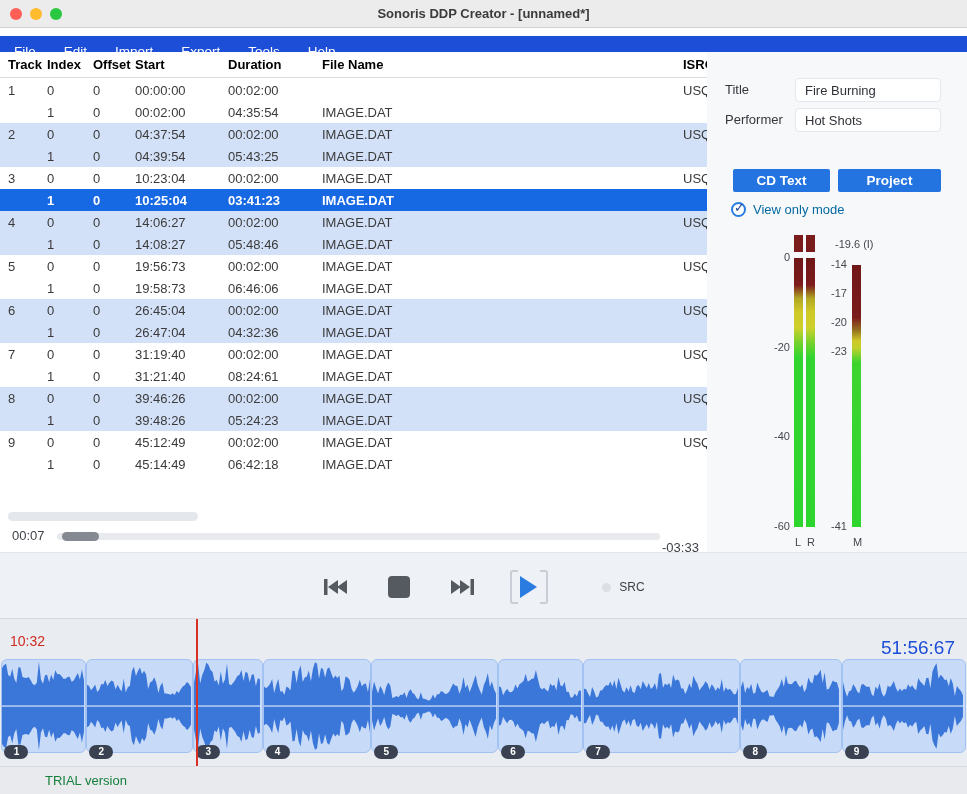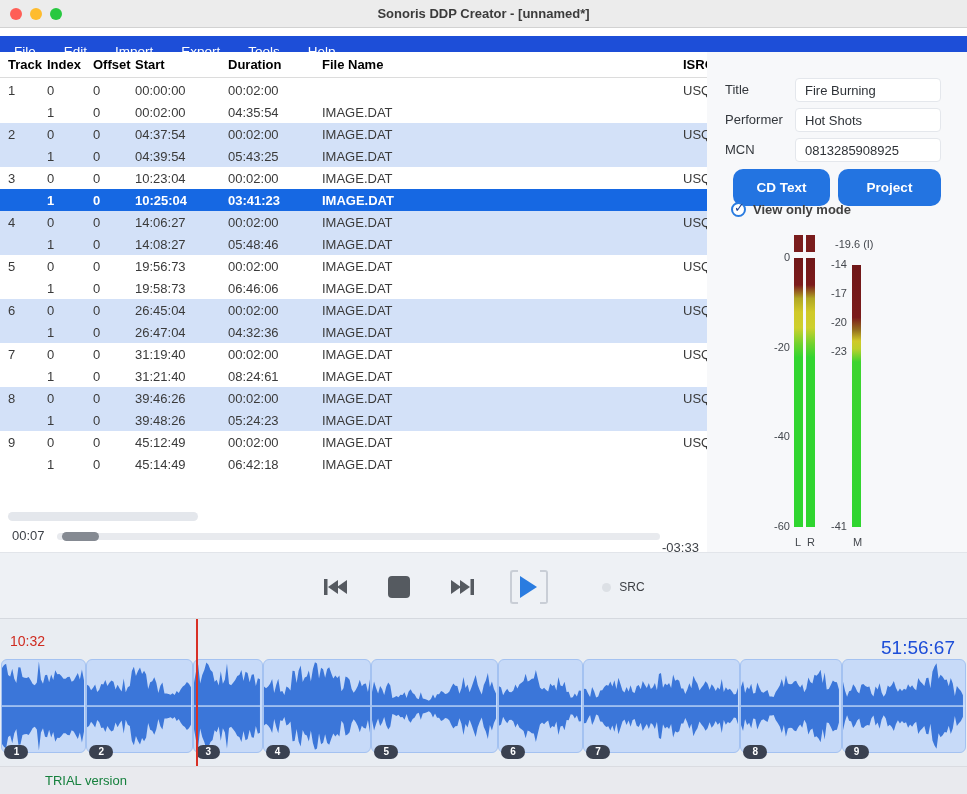--- a/index.html
+++ b/index.html
@@ -33,24 +33,24 @@
   .seek-elapsed{position:absolute;left:12px;top:2px;font-size:13px;color:#3e4248;}
   .seektrack{position:absolute;left:57px;right:47px;top:7px;height:7px;border-radius:3.5px;background:#e8eaee;}
   .seekthumb{position:absolute;left:5px;top:-1px;width:37px;height:9px;border-radius:4.5px;background:#858a92;}
   .seek-remaining{position:absolute;right:1px;top:2px;width:44px;text-align:left;font-size:13px;color:#3e4248;margin-top:12px;}
 
   
   .right-panel{position:absolute;left:707px;top:52px;right:0;height:500px;background:#f7f8fa;}
   .frow{position:absolute;left:18px;right:26px;height:24px;}
   .frow label{position:absolute;left:0;top:4px;font-size:13px;color:#33373c;}
   .frow input{position:absolute;left:70px;right:0;top:0;height:24px;border:1px solid #e4e7ec;border-radius:4px;background:#fff;font-size:13px;color:#2f3338;padding:0 9px;outline:none;}
-  .btn{position:absolute;height:37px;border:none;border-radius:10px;background:#2374e1;color:#fff;font-size:13.5px;font-weight:600;cursor:default;}
+  .btn{position:absolute;height:23px;border:none;border-radius:2px;background:#2374e1;color:#fff;font-size:13.5px;font-weight:600;cursor:default;}
   .cb{position:absolute;left:24px;top:150px;width:15px;height:15px;border-radius:50%;background:#fff;border:2px solid #2a7ce0;}
   .cb .chk{position:absolute;left:1px;top:-4px;font-size:13px;font-weight:700;color:#1b3f8f;}
-  .cb-label{position:absolute;left:46px;top:150px;font-size:13px;color:#404040;font-weight:bold;}
+  .cb-label{position:absolute;left:46px;top:150px;font-size:13px;color:#0369a1;}
 
   
   .mlabel{position:absolute;font-size:11px;color:#44484e;white-space:nowrap;}
   .m-right{text-align:right;}
   .overseg{position:absolute;top:183px;height:17px;width:9px;background:#7a1c1c;}
   .vbar{position:absolute;width:9px;}
   .bar-lr{top:206px;height:269px;background:linear-gradient(to bottom,#701718 0%,#7c1b1b 10%,#b0a623 15%,#d0c928 20%,#cdd02c 26%,#6fd22d 32%,#32d52f 37%,#2fd52f 100%);}
   .bar-m{left:145px;top:213px;height:262px;background:linear-gradient(to bottom,#701718 0%,#7b1b1b 20%,#96731f 25%,#d0c928 29%,#bdd02b 32%,#3ed42f 37%,#2fd52f 100%);}
 
   
@@ -290,24 +290,20 @@
 
   <div class="right-panel">
     <div class="frow" style="top:26px">
       <label>Title</label>
       <input readonly="" value="Fire Burning" style="">
     </div>
     <div class="frow" style="top:56px">
       <label>Performer</label>
       <input readonly="" value="Hot Shots" style="">
     </div>
-    <div class="frow" style="top:86px">
-      <label>MCN</label>
-      <input readonly="" value="0813285908925" style="">
-    </div>
 
     <button class="btn" style="left:26px;top:117px;width:97px">CD Text</button>
     <button class="btn" style="left:131px;top:117px;width:103px">Project</button>
 
     <span class="cb on" id="viewonly">
         <span class="chk">✓</span>
       </span>
     <span class="cb-label">View only mode</span>
 
     <span class="mlabel m-right" style="right:177px;left:auto;top:199px;width:40px">0</span>

